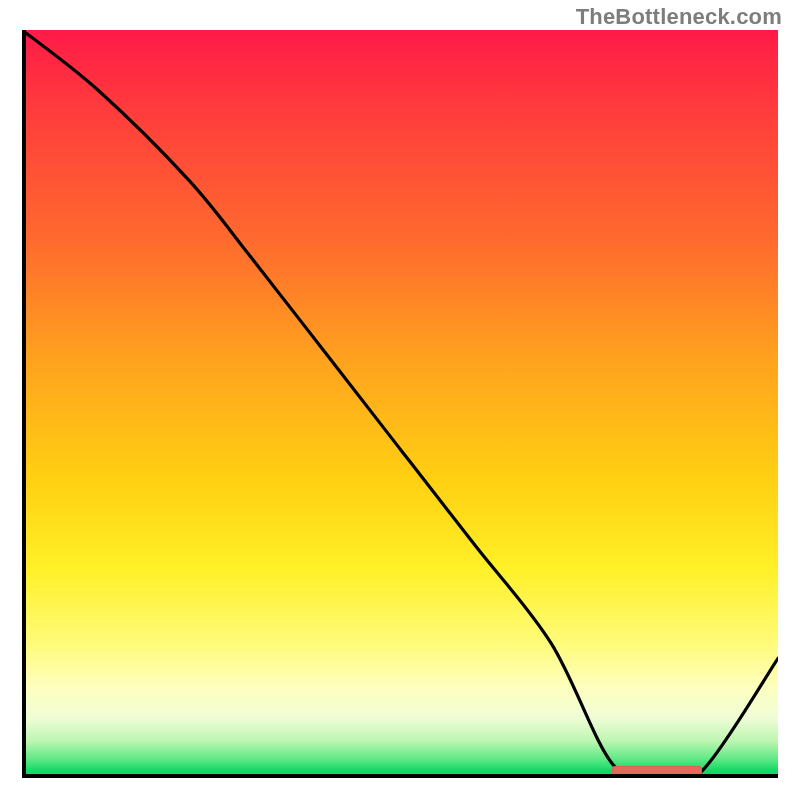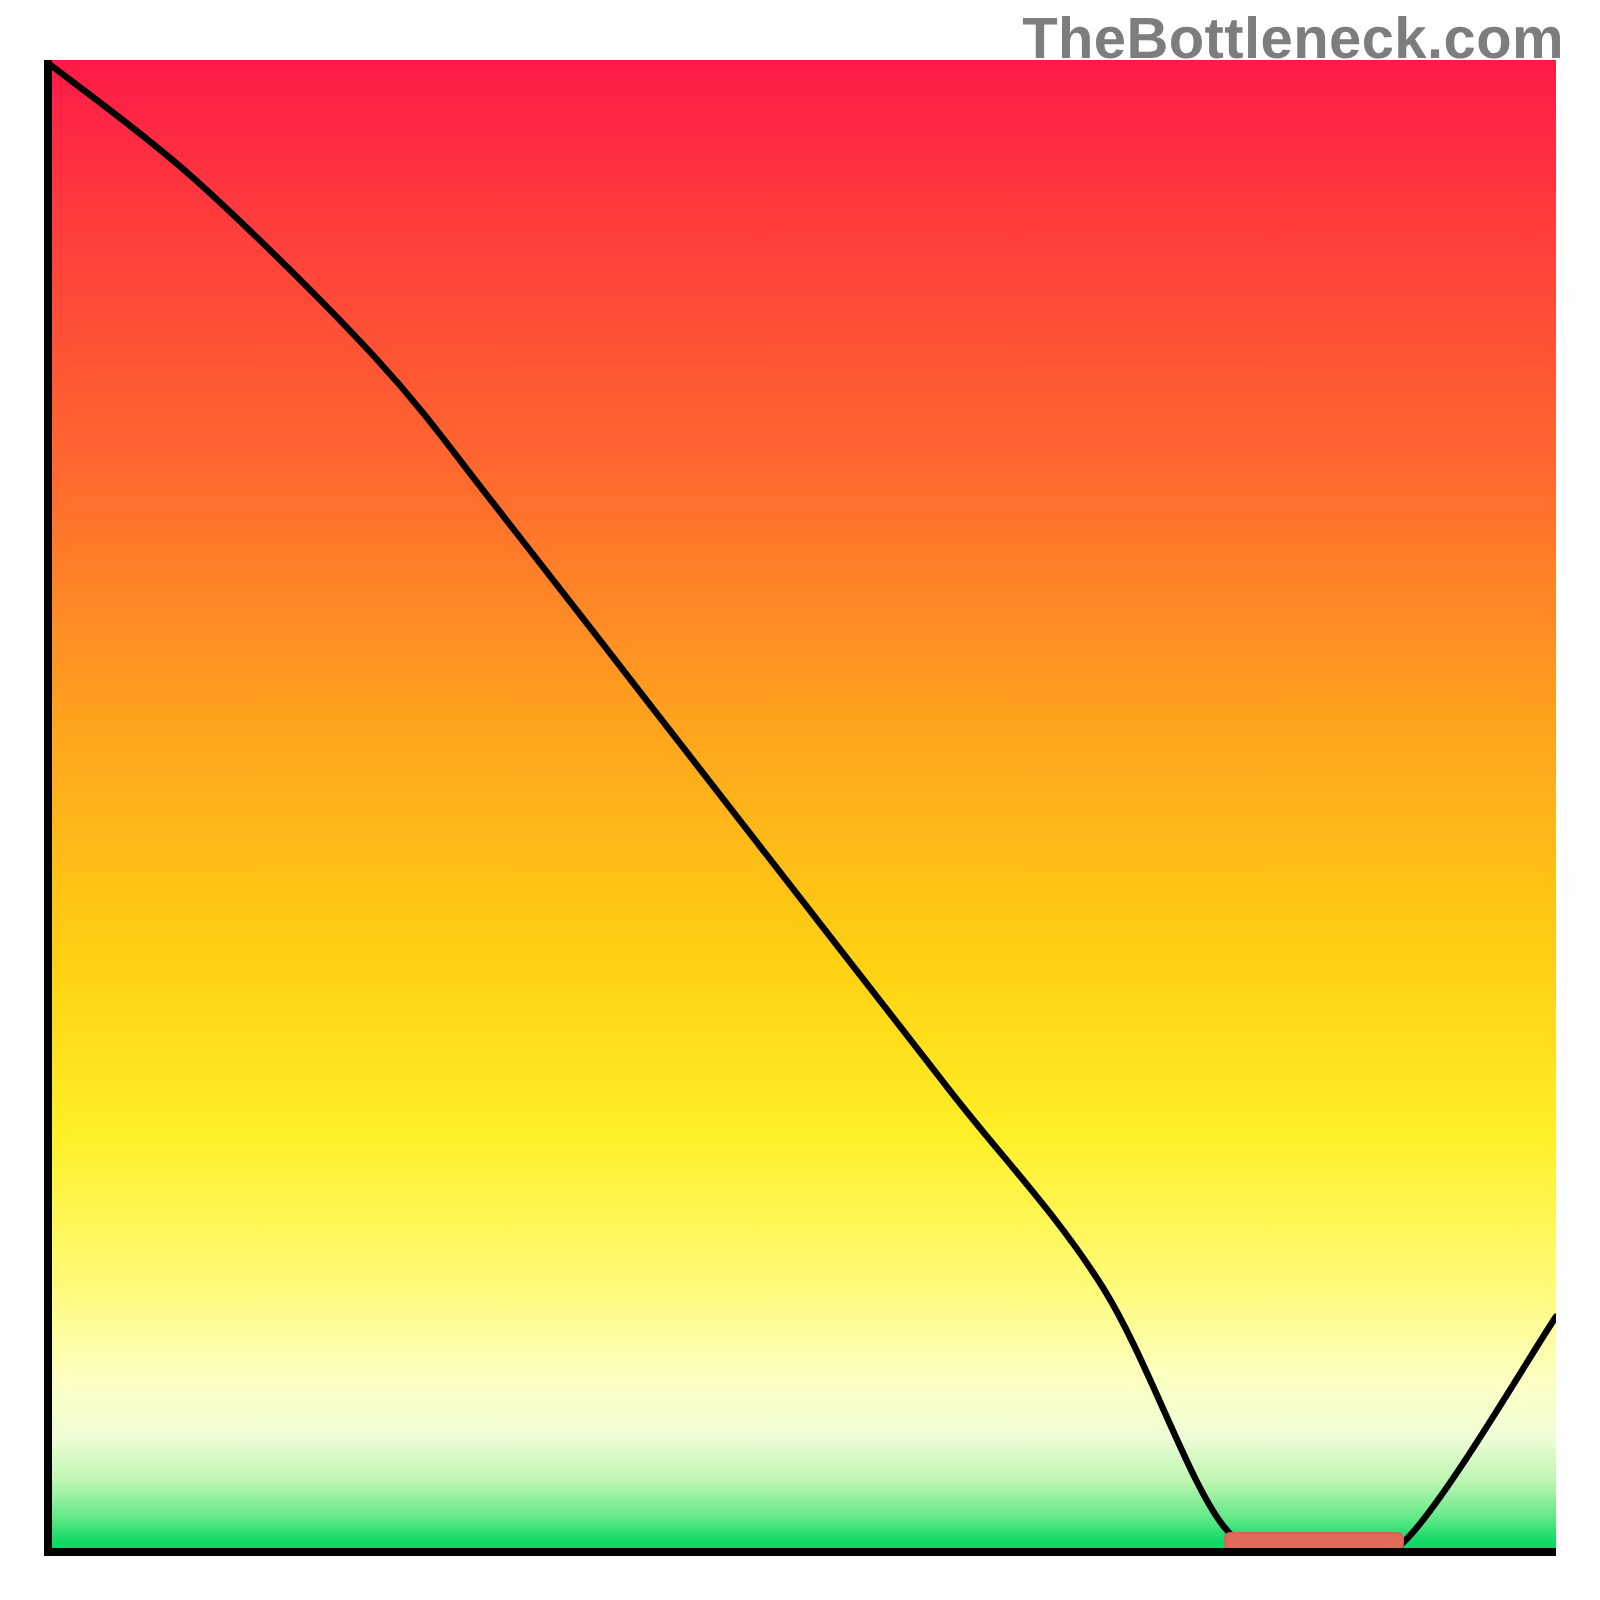--- a/index.html
+++ b/index.html
@@ -13,21 +13,21 @@
   }
   .wrap {
     position: relative;
     width: 800px;
     height: 800px;
   }
   .watermark {
     position: absolute;
     top: 4px;
     right: 18px;
-    font-size: 29px;
+    font-size: 22px;
     font-weight: 600;
     color: #7d7d7d;
     letter-spacing: 0.2px;
   }
   .plot {
     position: absolute;
     left: 22px;
     top: 30px;
     width: 756px;
     height: 748px;

